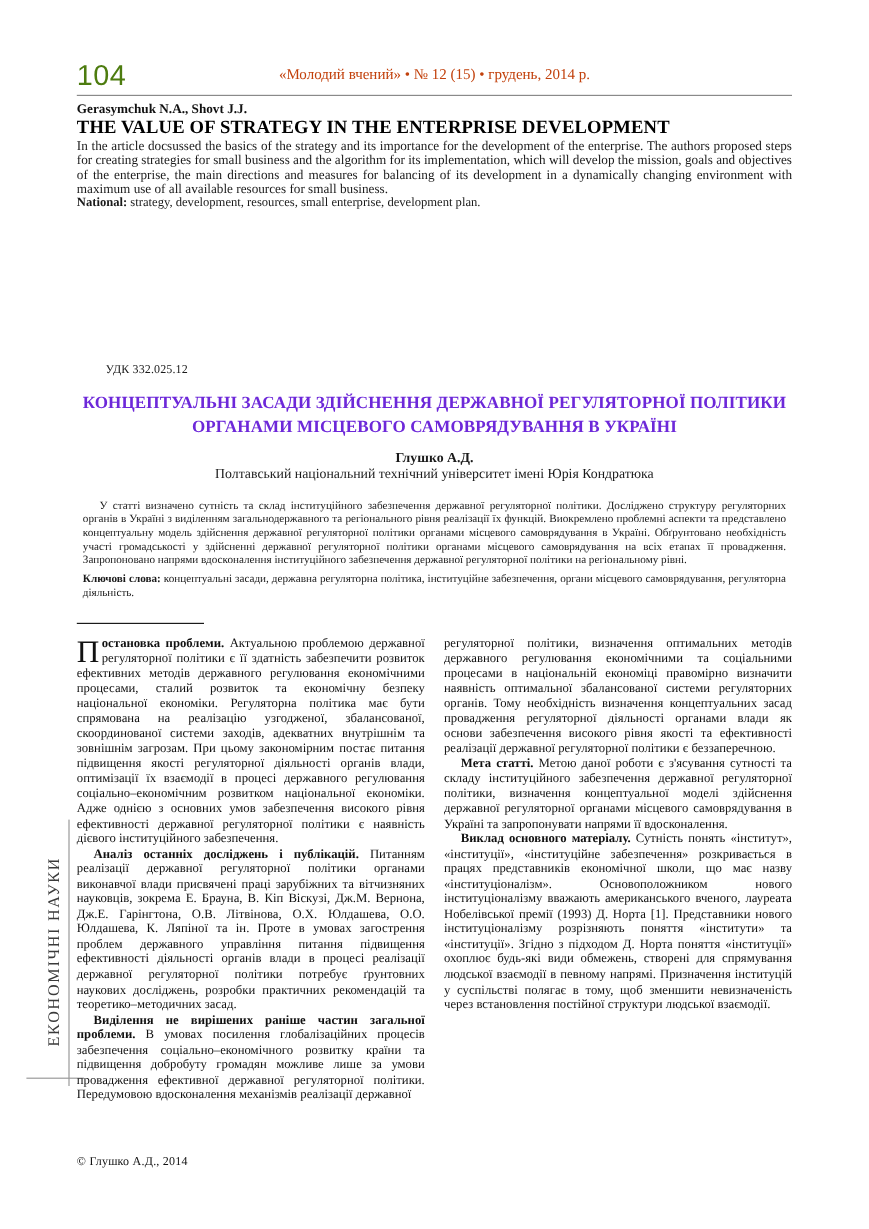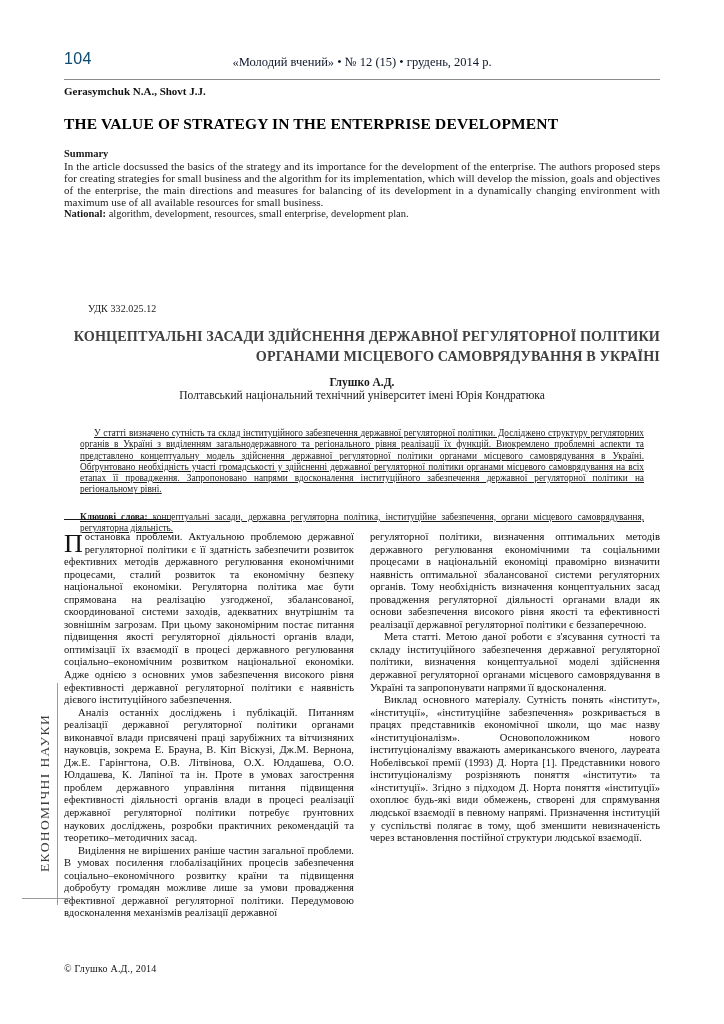--- a/index.html
+++ b/index.html
@@ -29,32 +29,32 @@
     left: 64px;
     top: 50px;
     width: 596px;
     height: 30px;
   }
   .folio {
     position: absolute;
     left: 0;
     top: 0px;
     font-family: "Liberation Sans", "DejaVu Sans", sans-serif;
-    font-size: 16px;
+    font-size: 24px;
     letter-spacing: 0.4px;
-    color: #0c4a6e;
+    color: #4d7c0f;
   }
   .journal-line {
     position: absolute;
     left: 0;
     top: 5px;
     width: 596px;
     text-align: center;
     font-size: 12.5px;
-    color: #0f172a;
+    color: #c2410c;
   }
   .head-rule {
     position: absolute;
     left: 64px;
     top: 79px;
     width: 596px;
     height: 1px;
     background: #8a8a8a;
   }
 
@@ -70,21 +70,20 @@
     font-weight: bold;
     line-height: 14px;
     color: #111;
   }
   .affil-en {
     font-size: 11.5px;
     line-height: 14px;
     color: #111;
   }
   .title-en {
-    margin-top: 17px;
     font-size: 15.5px;
     font-weight: bold;
     letter-spacing: 0.15px;
     line-height: 18px;
     color: #000;
   }
   .summary-label {
     margin-top: 15px;
     font-size: 10.5px;
     font-weight: bold;
@@ -109,26 +108,26 @@
     left: 88px;
     top: 303px;
     font-size: 10px;
     letter-spacing: 0.1px;
   }
   .title-ua {
     position: absolute;
     left: 64px;
     top: 327px;
     width: 596px;
-    text-align: right;
+    text-align: center;
     font-size: 14.2px;
     font-weight: bold;
     line-height: 19.5px;
     letter-spacing: 0.1px;
-    color: #404040;
+    color: #6d28d9;
   }
   .author-ua {
     position: absolute;
     left: 64px;
     top: 375px;
     width: 596px;
     text-align: center;
     font-size: 11.5px;
     font-weight: bold;
     line-height: 14px;
@@ -146,21 +145,21 @@
   
   .abstract-ua {
     position: absolute;
     left: 64px;
     top: 412px;
     width: 596px;
     font-size: 9.3px;
     line-height: 11.3px;
     text-align: justify;
   }
-  .abstract-ua p { margin: 16px; text-decoration: underline; }
+  .abstract-ua p { margin: 5px; }
   .abstract-ua .indent { text-indent: 14px; }
   .abstract-ua b { font-weight: bold; }
 
   
   .side-label {
     position: absolute;
     left: -70px;
     top: 785px;
     width: 230px;
     text-align: center;
@@ -202,21 +201,21 @@
     width: 290px;
     font-size: 10.6px;
     line-height: 12.55px;
     text-align: justify;
     color: #111;
   }
   .col-left  { left: 64px; }
   .col-right { left: 370px; }
   .col p { margin: 0; text-indent: 14px; }
   .col p.noindent { text-indent: 0; }
-  .col b { font-weight: normal; }
+  .col b { font-weight: bold; }
 
   
   .dropcap-para {
     position: relative;
     text-indent: 0 !important;
   }
   .dropcap {
     float: left;
     font-size: 26px;
     line-height: 21px;
@@ -242,23 +241,22 @@
 
   <div class="running-head">
     <div class="folio">104</div>
     <div class="journal-line">«Молодий вчений» • № 12 (15) • грудень, 2014 р.</div>
   </div>
   <div class="head-rule"></div>
 
   <div class="en-block">
     <div class="authors-en">Gerasymchuk N.A., Shovt J.J.</div>
     <div class="title-en">THE VALUE OF STRATEGY IN THE ENTERPRISE DEVELOPMENT</div>
-    <div class="summary-label">Summary</div>
     <div class="summary-body">In the article docsussed the basics of the strategy and its importance for the development of the enterprise. The authors proposed steps for creating strategies for small business and the algorithm for its implementation, which will develop the mission, goals and objectives of the enterprise, the main directions and measures for balancing of its development in a dynamically changing environment with maximum use of all available resources for small business.</div>
-    <div class="kw-en"><b>National:</b><span> algorithm, development, resources, small enterprise, development plan.</span></div>
+    <div class="kw-en"><b>National:</b><span> strategy, development, resources, small enterprise, development plan.</span></div>
   </div>
 
   <div class="udc">УДК 332.025.12</div>
   <div class="title-ua">КОНЦЕПТУАЛЬНІ ЗАСАДИ ЗДІЙСНЕННЯ ДЕРЖАВНОЇ РЕГУЛЯТОРНОЇ ПОЛІТИКИ ОРГАНАМИ МІСЦЕВОГО САМОВРЯДУВАННЯ В УКРАЇНІ</div>
   <div class="author-ua">Глушко А.Д.</div>
   <div class="affil-ua">Полтавський національний технічний університет імені Юрія Кондратюка</div>
 
   <div class="abstract-ua">
     <p class="indent">У статті визначено сутність та склад інституційного забезпечення державної регуляторної політики. Досліджено структуру регуляторних органів в Україні з виділенням загальнодержавного та регіонального рівня реалізації їх функцій. Виокремлено проблемні аспекти та представлено концептуальну модель здійснення державної регуляторної політики органами місцевого самоврядування в Україні. Обґрунтовано необхідність участі громадськості у здійсненні державної регуляторної політики органами місцевого самоврядування на всіх етапах її провадження. Запропоновано напрями вдосконалення інституційного забезпечення державної регуляторної політики на регіональному рівні.</p>
     <p><b>Ключові слова:</b><span> концептуальні засади, державна регуляторна політика, інституційне забезпечення, органи місцевого самоврядування, регуляторна діяльність.</span></p>

